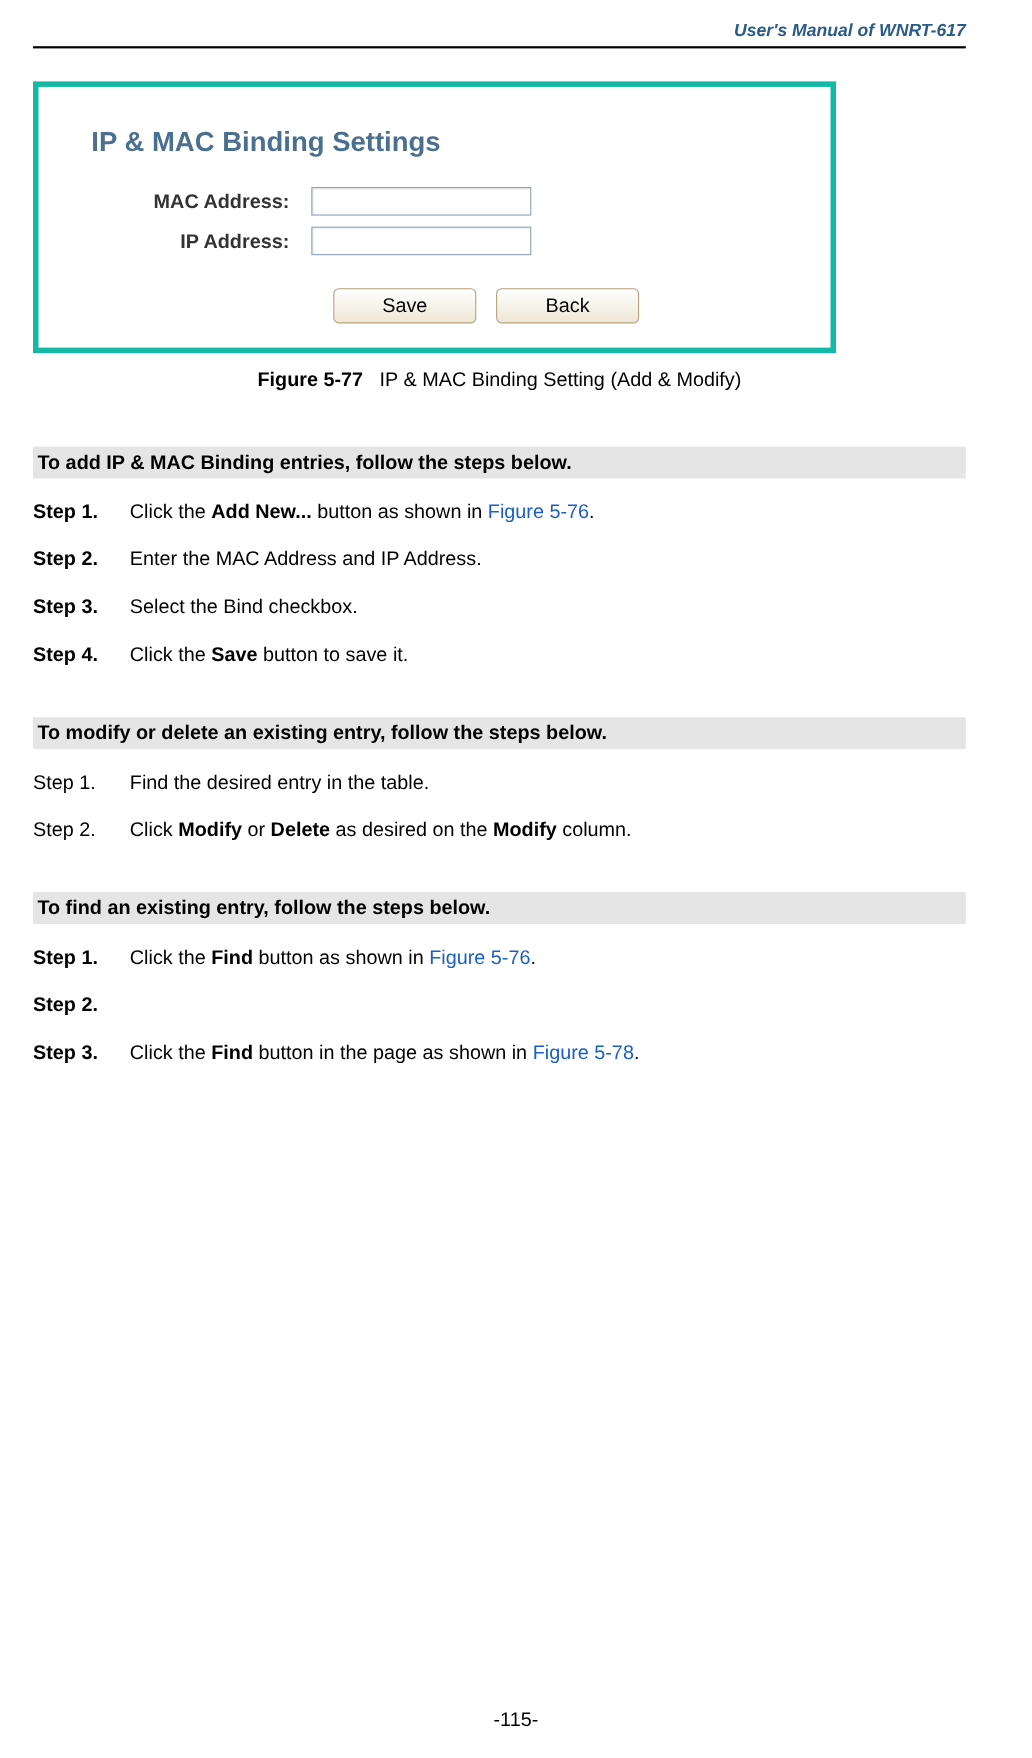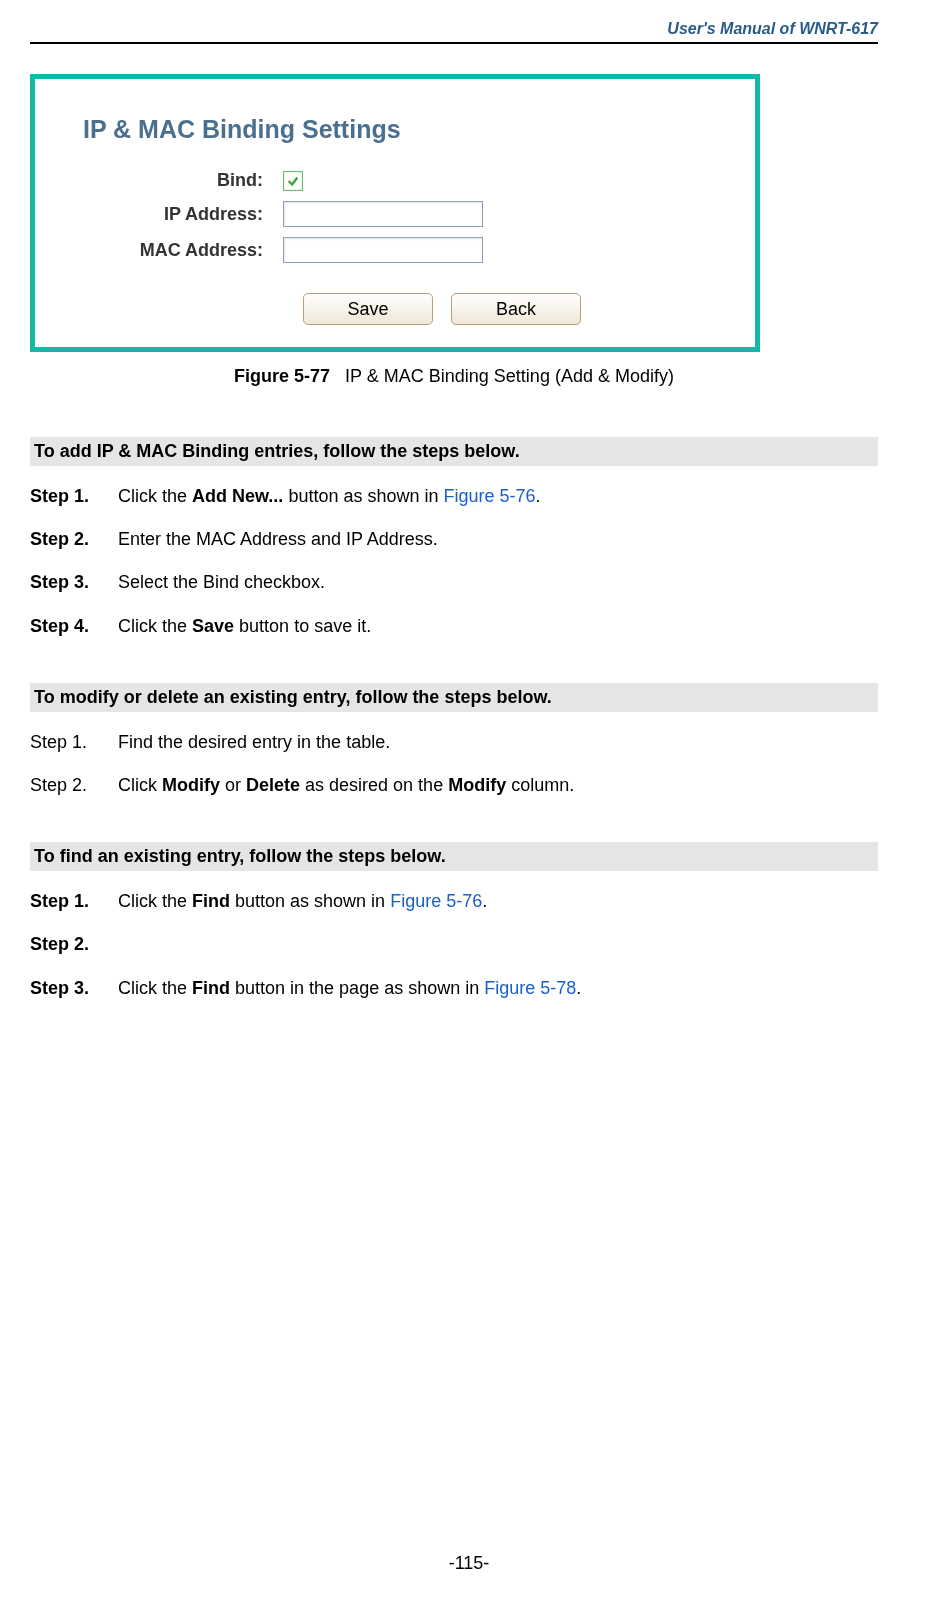--- a/index.html
+++ b/index.html
@@ -133,39 +133,31 @@
 <body>
 
 <div class="page">
   <div class="header">
     <span>User's Manual of WNRT-617</span>
   </div>
 
   <div class="figbox">
     <div class="panel-title">IP &amp; MAC Binding Settings</div>
 
+
     <div class="form-row">
-      <div class="form-label">Bind:</div>
-      <span class="checkbox">
-        <svg viewBox="0 0 16 16">
-          <path d="M3 8 L7 12 L13 4" stroke="#2fa82f" stroke-width="2.5" fill="none"></path>
-        </svg>
-      </span>
+      <div class="form-label">MAC Address:</div>
+      <input class="textfield" type="text" value="" style="">
     </div>
 
     <div class="form-row">
       <div class="form-label">IP Address:</div>
       <input class="textfield" type="text" value="" style="">
     </div>
 
-    <div class="form-row">
-      <div class="form-label">MAC Address:</div>
-      <input class="textfield" type="text" value="" style="">
-    </div>
-
     <div class="btn-row">
       <button class="btn">Save</button>
       <button class="btn">Back</button>
     </div>
   </div>
 
   <div class="caption">
     <b>Figure 5-77</b>&nbsp;&nbsp;&nbsp;<span>IP &amp; MAC Binding Setting (Add &amp; Modify)</span>
   </div>
 

